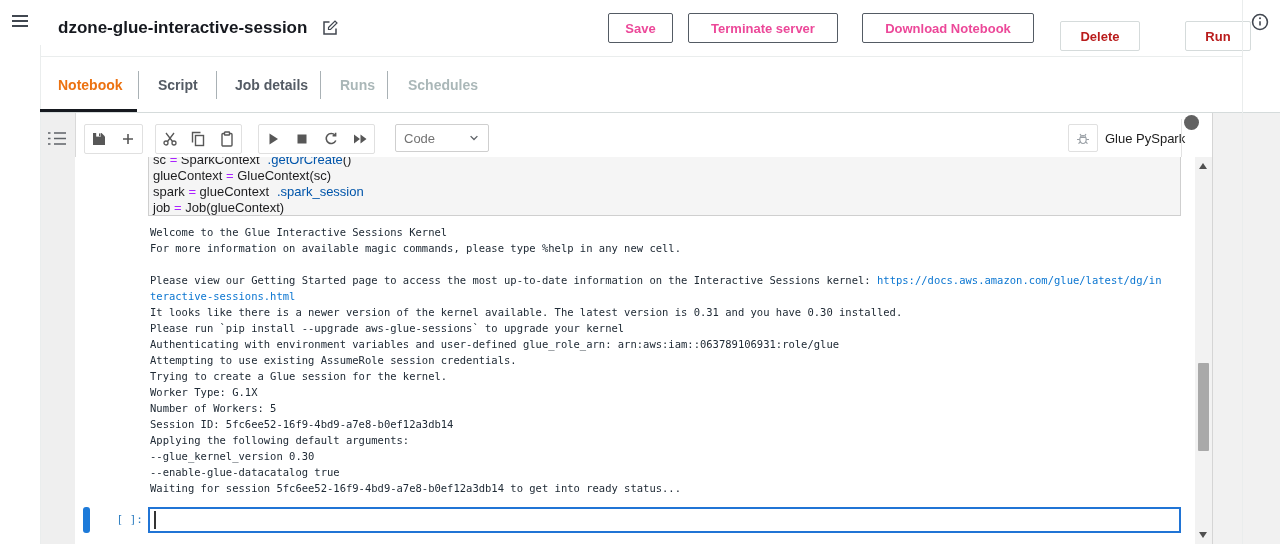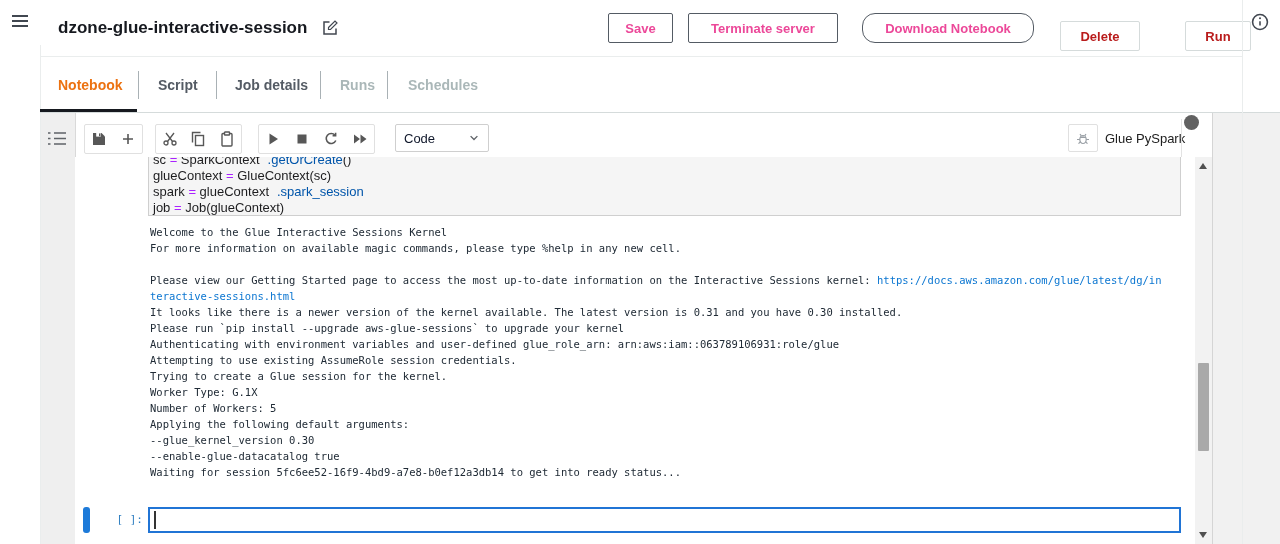--- a/index.html
+++ b/index.html
@@ -13,21 +13,21 @@
 
   
   .page-title{position:absolute;left:58px;top:0;height:56px;display:flex;align-items:center;
               font-size:17px;font-weight:bold;color:#16191f;}
   .edit-btn{position:absolute;left:322px;top:20px;width:16px;height:16px;color:#414750;cursor:pointer;}
   .hbtn{position:absolute;top:13px;height:30px;background:#fff;border:1px solid #545b64;border-radius:2px;
         color:#ec4899;font-weight:bold;font-size:13px;font-family:inherit;
         display:flex;align-items:center;justify-content:center;cursor:pointer;padding:0;}
   .btn-save{left:608px;width:65px;}
   .btn-terminate-server{left:688px;width:150px;}
-  .btn-download-notebook{left:862px;width:172px;border-radius:13px;}
+  .btn-download-notebook{left:862px;width:172px;}
   .btn-delete{left:1060px;width:80px;}
   .btn-run{left:1185px;width:66px;}
   .hbtn.disabled{border-color:#d5dbdb;color:#b91c1c;cursor:default;margin-top:8px;}
   .header-border{position:absolute;left:40px;top:56px;width:1202px;height:1px;background:#eaeded;}
 
   
   .tab{position:absolute;top:57px;height:55px;display:flex;align-items:center;font-weight:bold;
        font-size:14px;cursor:pointer;text-align:right;}
   .tab-notebook{left:58px;color:#ec7211;}
   .tab-script{left:158px;color:#545b64;}
@@ -45,21 +45,21 @@
   .toc-icon{position:absolute;left:6px;top:17px;width:20px;height:17px;color:#5f6368;cursor:pointer;}
 
   .tgroup{position:absolute;top:124px;height:28px;border:1px solid #e0e0e0;border-radius:2px;background:#fff;
           display:flex;align-items:center;justify-content:space-around;}
   .tg1{left:84px;width:57px;}
   .tg2{left:155px;width:85px;}
   .tg3{left:258px;width:115px;}
   .ticon{width:16px;height:16px;color:#575757;cursor:pointer;}
   .cell-type{position:absolute;left:395px;top:124px;width:76px;height:26px;border:1px solid #cfcfcf;
              border-radius:2px;display:flex;align-items:center;justify-content:space-between;
-             padding:0 8px;font-size:13px;color:#0f172a;cursor:pointer;background:#fff;}
+             padding:0 8px;font-size:13px;color:#737373;cursor:pointer;background:#fff;}
   .chev{width:12px;height:12px;color:#5f6368;}
   .bug-btn{position:absolute;left:1068px;top:124px;width:28px;height:26px;border:1px solid #e0e0e0;
            border-radius:2px;display:flex;align-items:center;justify-content:center;color:#9aa0a6;
            background:#fff;cursor:pointer;}
   .kernel-name{position:absolute;left:1105px;top:124px;height:28px;display:flex;align-items:center;
                font-size:13px;color:#212121;cursor:pointer;}
   .kernel-sep{position:absolute;left:1181px;top:119px;width:1px;height:38px;background:#e3e3e3;}
   .kernel-dot{position:absolute;left:1184px;top:115px;width:15px;height:15px;border-radius:50%;background:#616161;}
 
   
@@ -242,20 +242,21 @@
         <div class="out-line"></div>
         <div class="out-line"><span>Please view our Getting Started page to access the most up-to-date information on the Interactive Sessions kernel: </span><span class="olink">https://docs.aws.amazon.com/glue/latest/dg/in</span></div>
         <div class="out-line"><span class="olink">teractive-sessions.html</span></div>
         <div class="out-line"><span>It looks like there is a newer version of the kernel available. The latest version is 0.31 and you have 0.30 installed.</span></div>
         <div class="out-line"><span>Please run `pip install --upgrade aws-glue-sessions` to upgrade your kernel</span></div>
         <div class="out-line"><span>Authenticating with environment variables and user-defined glue_role_arn: arn:aws:iam::063789106931:role/glue</span></div>
         <div class="out-line"><span>Attempting to use existing AssumeRole session credentials.</span></div>
         <div class="out-line"><span>Trying to create a Glue session for the kernel.</span></div>
         <div class="out-line"><span>Worker Type: G.1X</span></div>
         <div class="out-line"><span>Number of Workers: 5</span></div>
+        <div class="out-line"><span>Session ID: 5fc6ee52-16f9-4bd9-a7e8-b0ef12a3db14</span></div>
         <div class="out-line"><span>Applying the following default arguments:</span></div>
         <div class="out-line"><span>--glue_kernel_version 0.30</span></div>
         <div class="out-line"><span>--enable-glue-datacatalog true</span></div>
         <div class="out-line"><span>Waiting for session 5fc6ee52-16f9-4bd9-a7e8-b0ef12a3db14 to get into ready status...</span></div>
       </div>
 
     <div class="cell-collapser"></div>
     <div class="cell-prompt">[ ]:</div>
     <div class="cell-input">
       <div class="cursor"></div>

